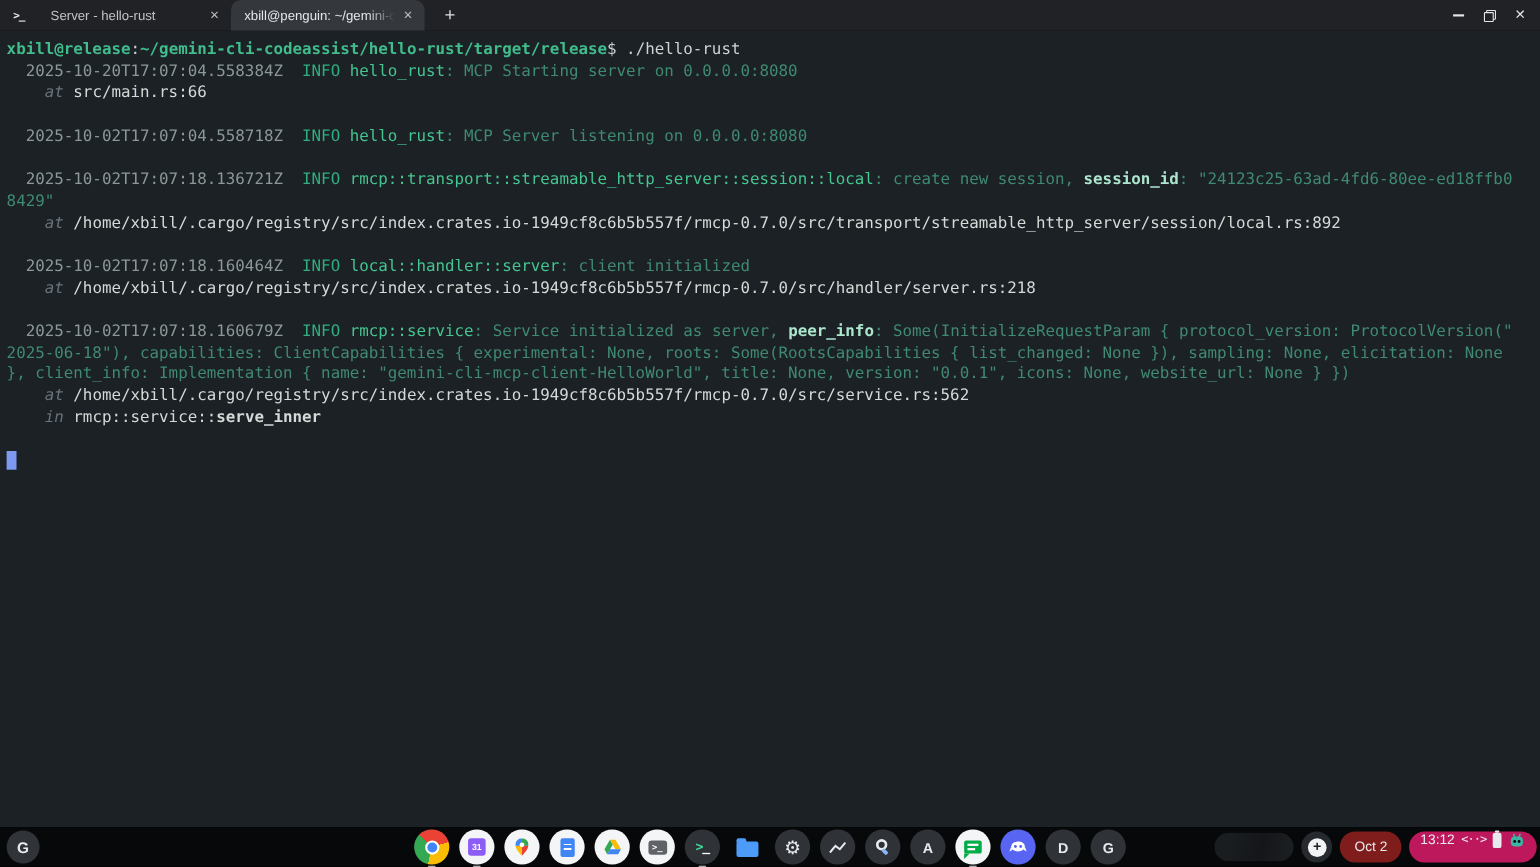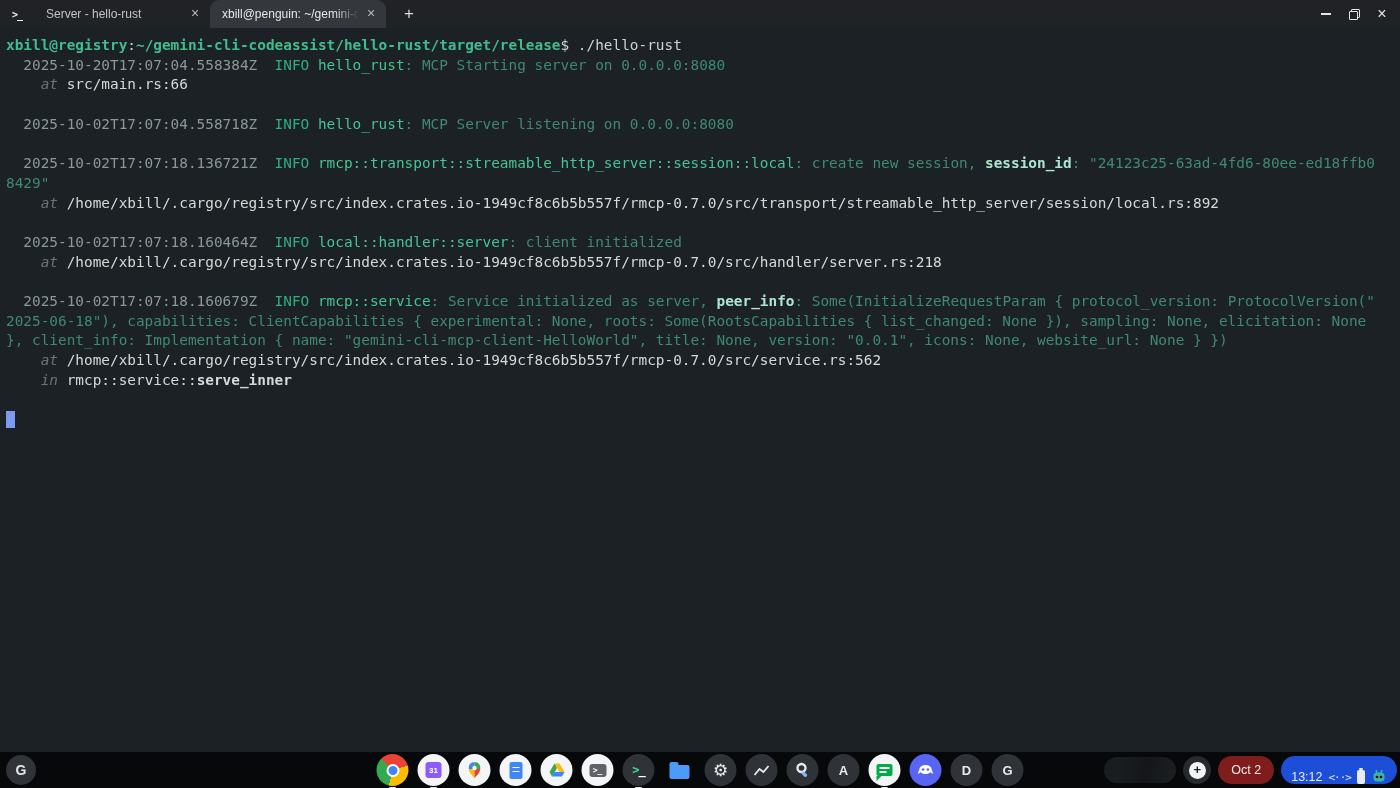--- a/index.html
+++ b/index.html
@@ -96,22 +96,22 @@
   
   .tray{position:absolute;right:3px;top:4px;height:28px;display:flex;align-items:center;gap:7px}
   .notif-pill{width:72px;height:26px;border-radius:13px;background:#17191c;
     background-image:linear-gradient(100deg,#1a1d20 20%,#14161a 60%,#1b1e21 90%)}
   .add-btn{width:28px;height:28px;border-radius:50%;background:#26292d;
     display:flex;align-items:center;justify-content:center}
   .add-core{width:17px;height:17px;border-radius:50%;background:#f1f3f4;color:#1d2023;
     font-size:13px;font-weight:bold;text-align:center;line-height:16px}
   .date-pill{height:28px;border-radius:14px;background:#7f1d1d;color:#e8eaed;
     font-size:12.5px;padding:0 13px;display:flex;align-items:center}
-  .status-pill{height:28px;border-radius:14px;background:#1d4ed8;color:#e8eaed;
-    padding:0 10px;display:flex;align-items:flex-end;gap:6px}
+  .status-pill{height:28px;border-radius:14px;background:#be185d;color:#e8eaed;
+    padding:0 10px;display:flex;align-items:flex-start;gap:6px}
   .time{font-size:12.5px}
   .net{font-family:"DejaVu Sans Mono",monospace;font-size:11px;letter-spacing:-1px;color:#e8eaed}
   .battery{position:relative;width:8px;height:14px;border-radius:2px;background:#e8eaed;margin-top:1px}
   .battery::before{content:"";position:absolute;top:-2px;left:2px;width:4px;height:2px;
     border-radius:1px;background:#e8eaed}
 </style>
 </head>
 <body>
 
 <div class="stage">
@@ -134,21 +134,21 @@
           <span class="min-glyph"></span>
         </div>
       <div class="win-btn">
           <span class="restore-glyph"></span>
         </div>
       <div class="win-btn close-glyph">×</div>
     </div>
   </div>
 
   <div class="terminal">
-      <div class="tline"><span class="s-user">xbill@registry</span><span class="s-plain">:</span><span class="s-cwd">~/gemini-cli-codeassist/hello-rust/target/release</span><span class="s-plain">$</span><span class="s-cmd"> ./hello-rust</span></div>
+      <div class="tline"><span class="s-user">xbill@release</span><span class="s-plain">:</span><span class="s-cwd">~/gemini-cli-codeassist/hello-rust/target/release</span><span class="s-plain">$</span><span class="s-cmd"> ./hello-rust</span></div>
       <div class="tline"><span class="s-ts">  2025-10-20T17:07:04.558384Z</span><span class="s-ts">  </span><span class="s-info">INFO</span><span class="s-plain"> </span><span class="s-target">hello_rust</span><span class="s-msg">: MCP Starting server on 0.0.0.0:8080</span></div>
       <div class="tline"><span class="s-meta">    at </span><span class="s-path">src/main.rs:66</span></div>
       <div class="tline"></div>
       <div class="tline"><span class="s-ts">  2025-10-02T17:07:04.558718Z</span><span class="s-ts">  </span><span class="s-info">INFO</span><span class="s-plain"> </span><span class="s-target">hello_rust</span><span class="s-msg">: MCP Server listening on 0.0.0.0:8080</span></div>
       <div class="tline"></div>
       <div class="tline"><span class="s-ts">  2025-10-02T17:07:18.136721Z</span><span class="s-ts">  </span><span class="s-info">INFO</span><span class="s-plain"> </span><span class="s-target">rmcp::transport::streamable_http_server::session::local</span><span class="s-msg">: create new session, </span><span class="s-field">session_id</span><span class="s-msg">: </span><span class="s-msg">"24123c25-63ad-4fd6-80ee-ed18ffb0</span></div>
       <div class="tline"><span class="s-msg">8429"</span></div>
       <div class="tline"><span class="s-meta">    at </span><span class="s-path">/home/xbill/.cargo/registry/src/index.crates.io-1949cf8c6b5b557f/rmcp-0.7.0/src/transport/streamable_http_server/session/local.rs:892</span></div>
       <div class="tline"></div>
       <div class="tline"><span class="s-ts">  2025-10-02T17:07:18.160464Z</span><span class="s-ts">  </span><span class="s-info">INFO</span><span class="s-plain"> </span><span class="s-target">local::handler::server</span><span class="s-msg">: client initialized</span></div>

